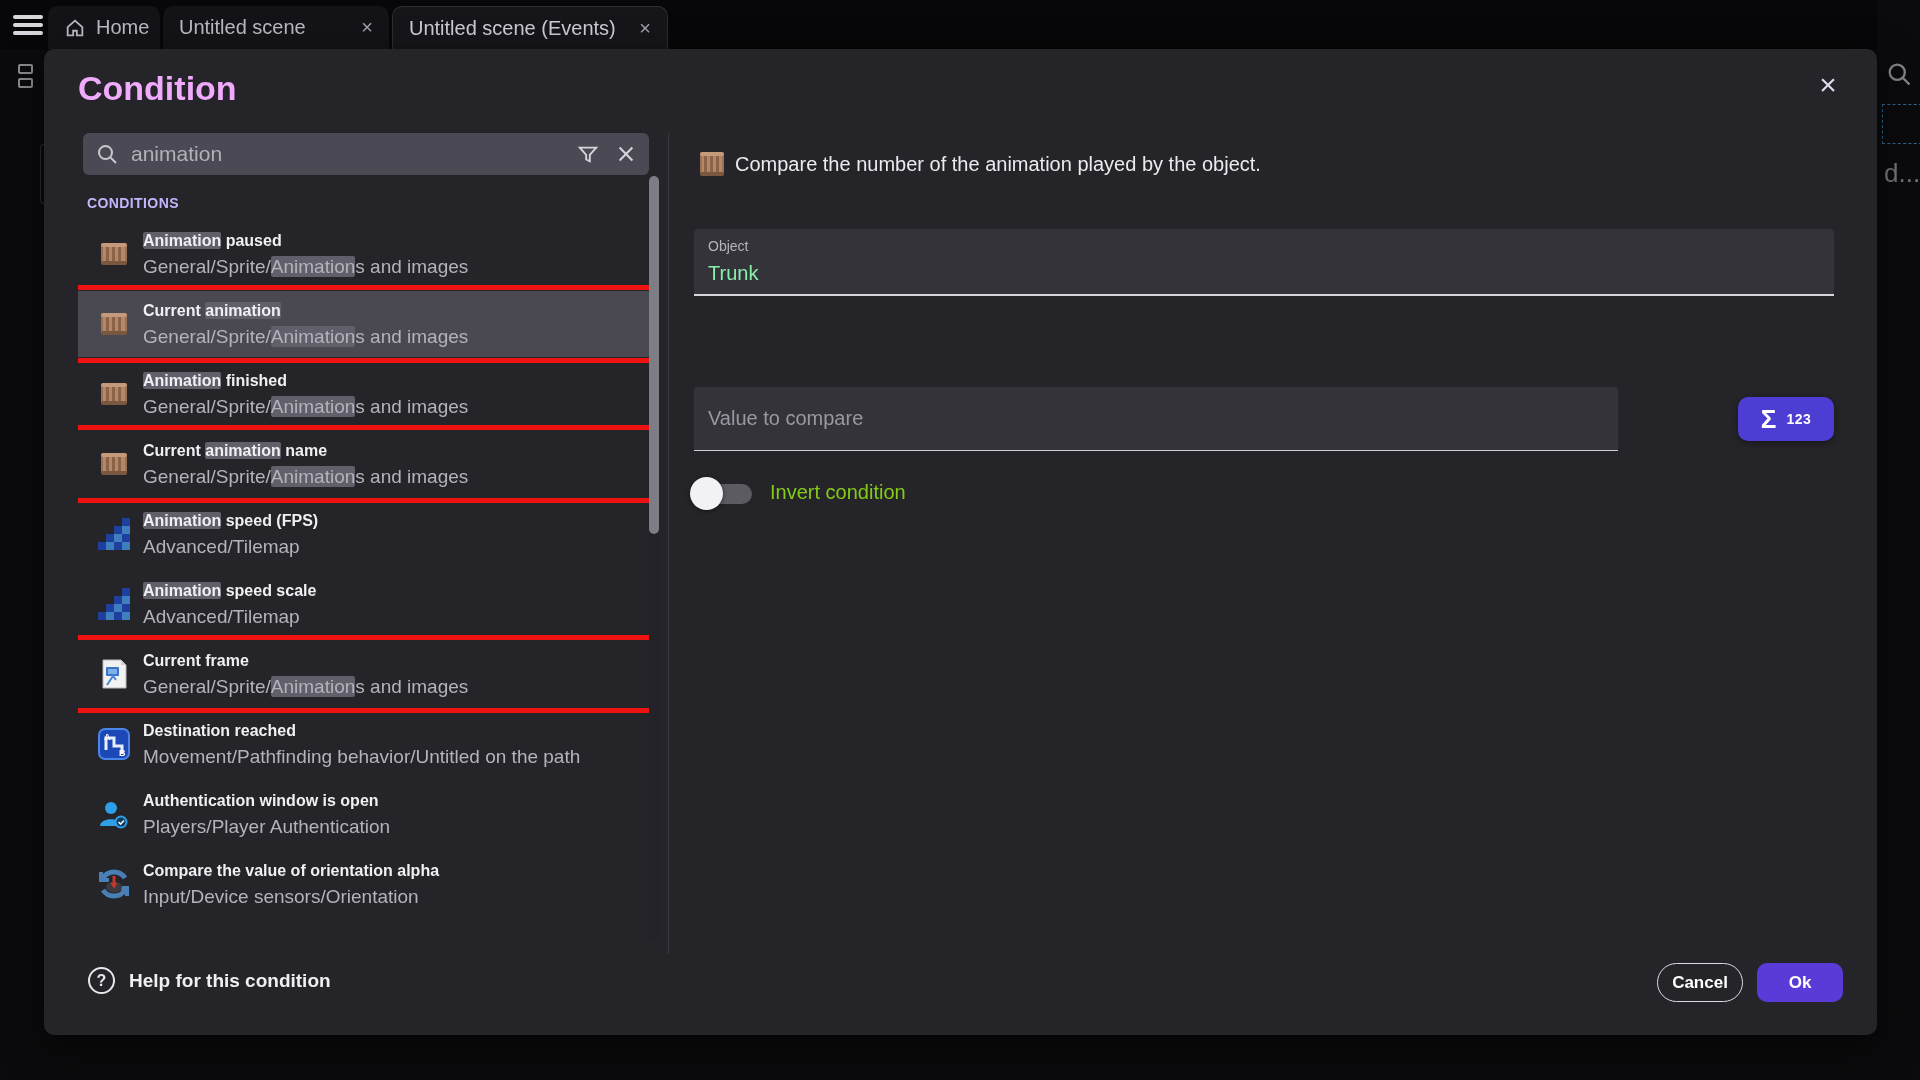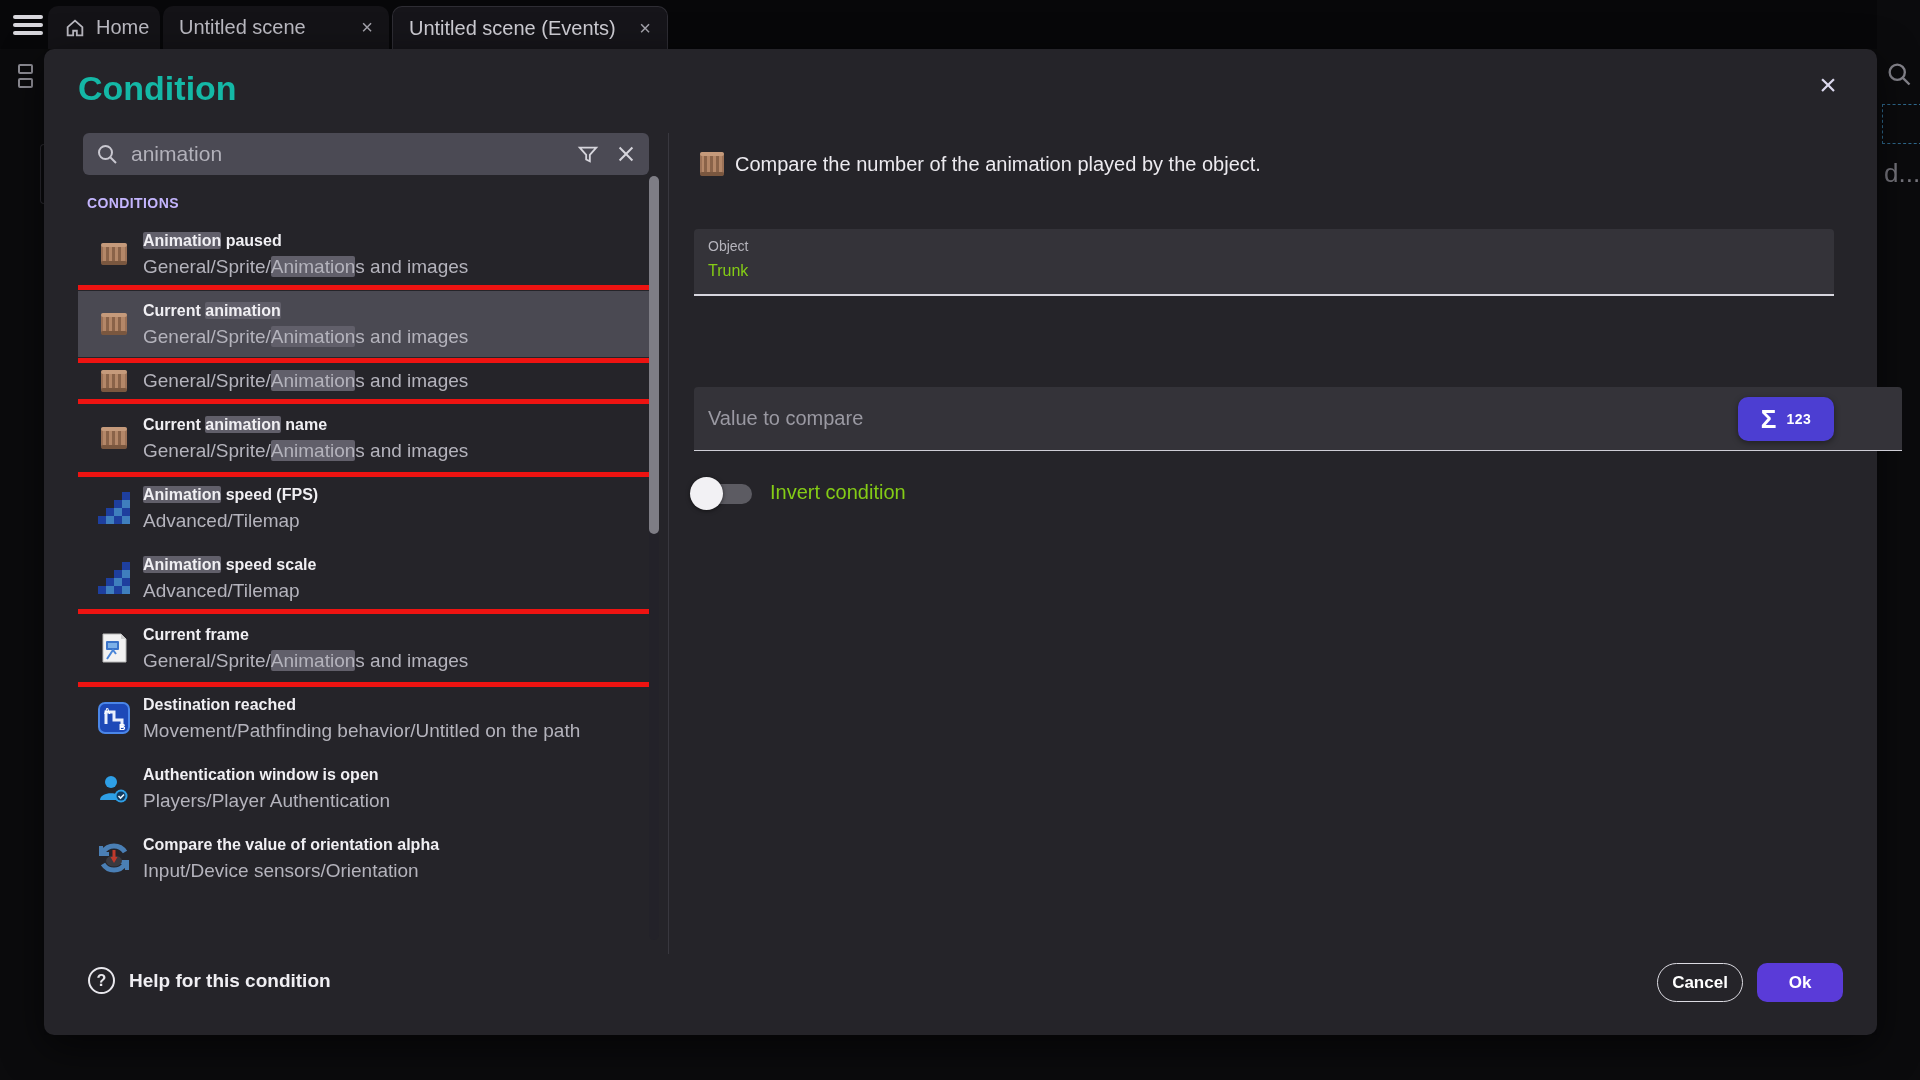--- a/index.html
+++ b/index.html
@@ -23,21 +23,21 @@
   .proj-ico i { display:block; width:15px; height:10px; border:2px solid #8d8c94; border-radius:2px; margin-bottom:4px; }
   .left-ghost { position:absolute; left:40px; top:95px; width:18px; height:60px; border:1px solid #2c2b31; border-right:none; border-radius:4px 0 0 4px; }
   .right-strip { position:absolute; left:1877px; top:0; width:43px; height:1080px; background:#0b0b0d; }
   .rs-search { position:absolute; left:8px; top:60px; color:#85848c; }
   .rs-dashed { position:absolute; left:5px; top:104px; width:40px; height:40px; border:1px dashed #2f6a8f; border-right:none; }
   .rs-text { position:absolute; left:7px; top:158px; color:#77767e; font-size:26px; }
   .bottom-strip { position:absolute; left:0; top:1035px; width:1920px; height:45px; background:#0b0b0d; }
 
   
   .dialog { position:absolute; left:44px; top:49px; width:1833px; height:986px; background:#252429; border-radius:10px; box-shadow:0 12px 40px rgba(0,0,0,.6); }
-  .dlg-title { position:absolute; left:34px; top:20px; font-size:34px; font-weight:bold; color:#14b8a6; }
+  .dlg-title { position:absolute; left:34px; top:20px; font-size:34px; font-weight:bold; color:#f0abfc; }
   .dlg-close { position:absolute; left:1762px; top:14px; width:44px; height:44px; display:flex; align-items:center; justify-content:center; font-size:30px; color:#dcd9ee; cursor:pointer; }
 
   
   .search-bar { position:absolute; left:39px; top:84px; width:566px; height:42px; background:#4b4a54; border-radius:6px; display:flex; align-items:center; padding:0 12px; }
   .search-bar .mag { color:#c9c8d0; margin-right:12px; display:flex; }
   .search-input { flex:1; background:transparent; border:none; outline:none; color:#b2b1ba; font-size:21px; font-family:inherit; }
   .sb-ico { color:#d6d5dc; cursor:pointer; display:flex; margin-left:16px; }
 
   .section-label { position:absolute; left:43px; top:146px; font-size:14px; font-weight:bold; letter-spacing:.4px; color:#c4b5fd; }
 
@@ -54,28 +54,28 @@
   .scroll-track { position:absolute; left:605px; top:127px; width:10px; height:764px; background:#232229; border-radius:5px; }
   .scroll-thumb { position:absolute; left:0; top:0; width:10px; height:358px; background:#7e7d85; border-radius:5px; cursor:pointer; }
   .vdivider { position:absolute; left:624px; top:84px; width:1px; height:821px; background:#39383f; }
 
   
   .desc-icon { position:absolute; left:655px; top:100px; }
   .desc-text { position:absolute; left:691px; top:104px; font-size:20px; color:#eceaef; }
 
   .field { position:absolute; background:#343339; border-radius:4px 4px 0 0; cursor:text;padding-left:8px; }
   .field .flabel { position:absolute; left:14px; top:9px; font-size:14px; color:#b5b4bc; }
-  .field .fvalue { position:absolute; left:14px; font-size:16px; color:#84cc16; }
+  .field .fvalue { position:absolute; left:14px; font-size:20px; color:#86efac; }
   .field-object { left:650px; top:180px; width:1140px; height:67px; border-bottom:2px solid #d7d6de; }
   .field-object .fvalue { top:33px; }
   .field-sign { left:650px; top:259px; width:1140px; height:62px; border-bottom:2px solid #d7d6de; cursor:pointer; }
   .field-sign .flabel { top:7px; }
   .field-sign .fvalue { top:30px; }
   .caret { position:absolute; right:18px; top:26px; width:0; height:0; border-left:7px solid transparent; border-right:7px solid transparent; border-top:9px solid #d2d1d8; }
-  .field-value { left:650px; top:338px; width:1208px; height:64px; border-bottom:1px solid #cfced6; }
+  .field-value { left:650px; top:338px; width:924px; height:64px; border-bottom:1px solid #cfced6; }
   .value-input { position:absolute; left:14px; top:0; width:980px; height:62px; background:transparent; border:none; outline:none; font-size:20px; color:#e8e7ec; font-family:inherit; }
   .value-input::placeholder { color:#9a99a2; opacity:1; }
 
   .sigma-btn { position:absolute; left:1694px; top:348px; width:96px; height:44px; background:#4c3ed2; border:none; border-radius:10px; color:#fff; cursor:pointer; display:flex; align-items:center; justify-content:center; gap:10px; box-shadow:0 2px 6px rgba(0,0,0,.4); }
   .sigma-btn .sg { font-size:26px; font-weight:bold; }
   .sigma-btn .sg123 { font-size:14px; font-weight:bold; letter-spacing:.5px; }
 
   .toggle { position:absolute; left:646px; top:428px; width:66px; height:33px; cursor:pointer; }
   .toggle .track { position:absolute; left:8px; top:7px; width:54px; height:20px; border-radius:10px; background:#5c5b62; }
   .toggle .knob { position:absolute; left:0; top:0; width:33px; height:33px; border-radius:50%; background:#f2f1f4; box-shadow:0 1px 4px rgba(0,0,0,.5); }
@@ -198,20 +198,21 @@
           <svg width="32" height="30" viewBox="0 0 32 30">
             <rect x="3" y="4" width="26" height="22" rx="4" fill="#9c7257"></rect>
             <rect x="5" y="6" width="22" height="18" rx="2" fill="#b48768"></rect>
             <rect x="8" y="6" width="3" height="18" fill="#8a6349"></rect>
             <rect x="14" y="6" width="3" height="18" fill="#8a6349"></rect>
             <rect x="20" y="6" width="3" height="18" fill="#8a6349"></rect>
             <rect x="3" y="4" width="26" height="4" rx="2" fill="#c59a7b"></rect>
             <rect x="3" y="22" width="26" height="4" rx="2" fill="#7a573f"></rect>
           </svg>
         </span>
+        <div class="row-title"><span class="hl">Animation</span><span> finished</span></div>
         <div class="row-sub"><span>General/Sprite/</span><span class="hl">Animation</span><span>s and images</span></div>
       </div>
       <div class="row annotated">
         <span class="ric">
           <svg width="32" height="30" viewBox="0 0 32 30">
             <rect x="3" y="4" width="26" height="22" rx="4" fill="#9c7257"></rect>
             <rect x="5" y="6" width="22" height="18" rx="2" fill="#b48768"></rect>
             <rect x="8" y="6" width="3" height="18" fill="#8a6349"></rect>
             <rect x="14" y="6" width="3" height="18" fill="#8a6349"></rect>
             <rect x="20" y="6" width="3" height="18" fill="#8a6349"></rect>

